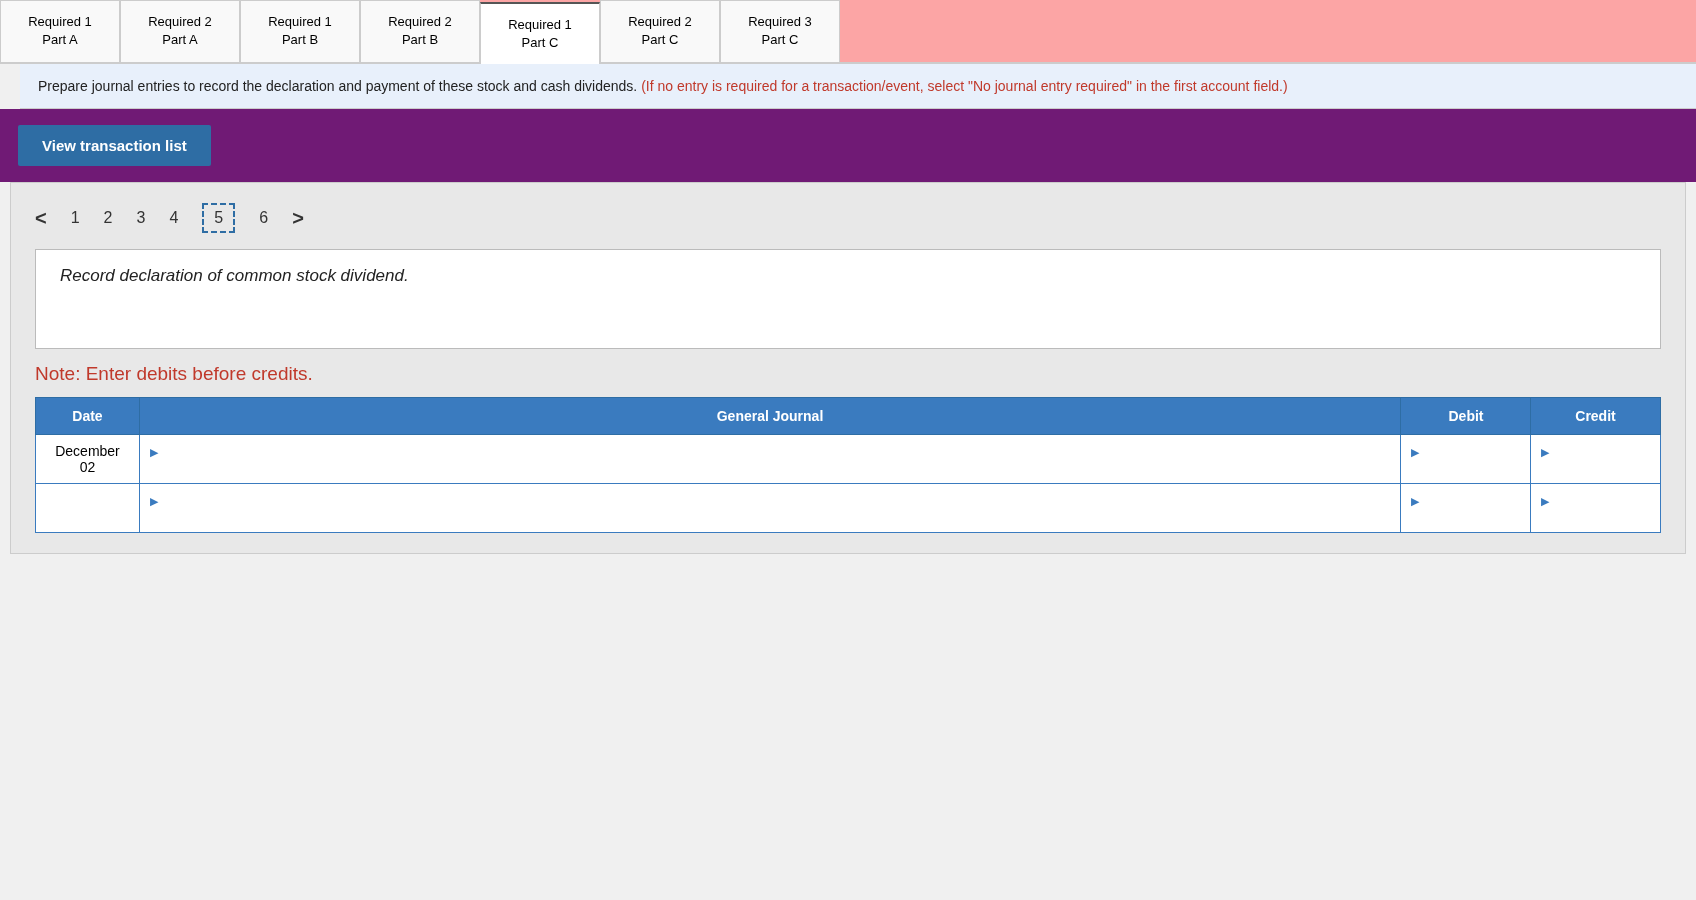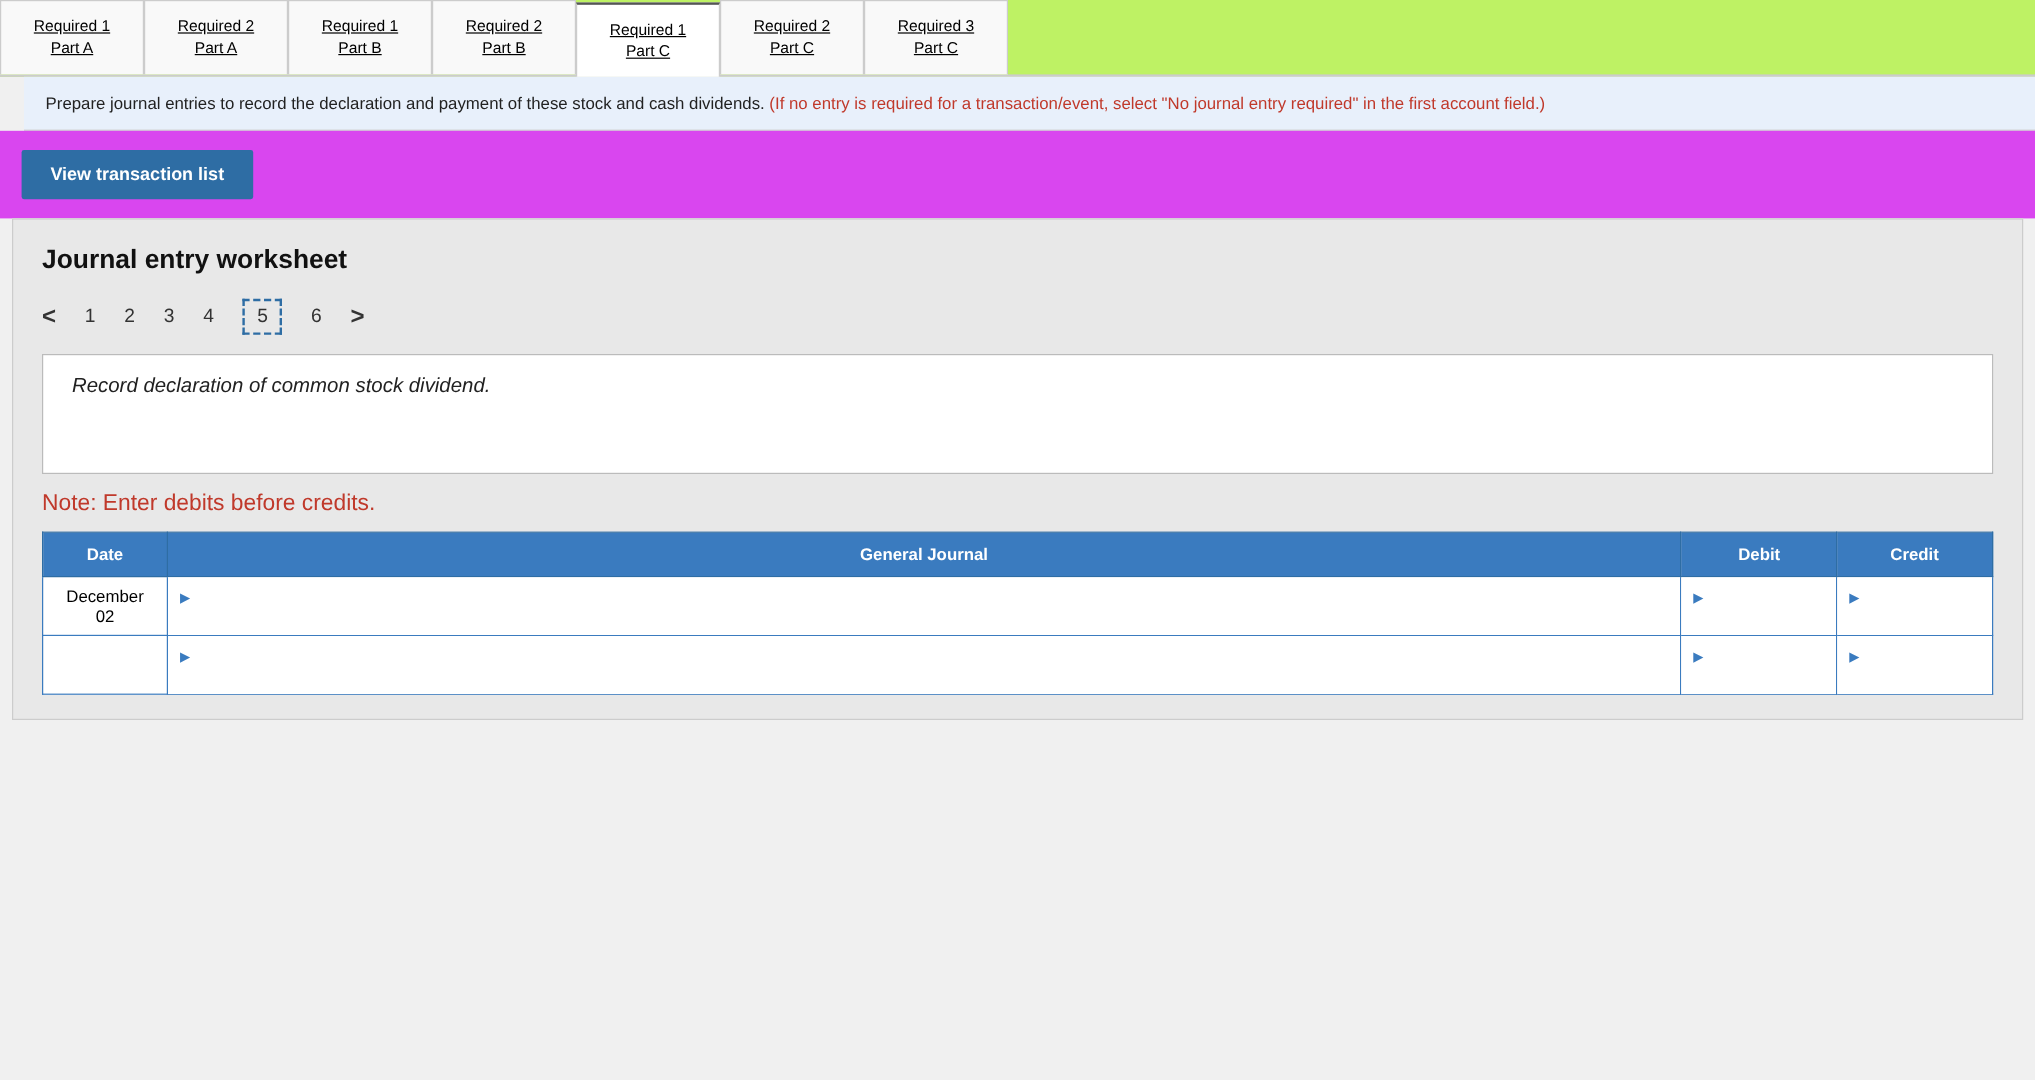--- a/index.html
+++ b/index.html
@@ -1,23 +1,22 @@
 <!DOCTYPE html>
 <html><head>
   <meta charset="utf-8">
   <style>
     * { box-sizing: border-box; margin: 0; padding: 0; }
     body { font-family: Arial, sans-serif; font-size: 14px; background: #f0f0f0; }
 
     
     .tabs-container {
       display: flex;
-      background: #bef264;
+      background: #fca5a5;
       border-bottom: 2px solid #ccc;
-      text-decoration: underline;
     }
     .tab {
       padding: 12px 20px;
       border: 1px solid #ccc;
       border-bottom: none;
       text-align: center;
       cursor: pointer;
       min-width: 120px;
       background: #f9f9f9;
       font-size: 13px;
@@ -196,26 +195,25 @@
   <div class="tab">
     <span style="white-space:pre-line;">Required 3
 Part C</span>
   </div>
 </div>
 
 <div class="instruction-banner">
   <span>Prepare journal entries to record the declaration and payment of these stock and cash dividends. </span><span class="red-text">(If no entry is required for a transaction/event, select "No journal entry required" in the first account field.)</span>
 </div>
 
-<div style="background:#d946ef; padding: 0;">
+<div style="background:#701a75; padding: 0;">
   <button class="btn-transaction">View transaction list</button>
 </div>
 
 <div class="worksheet-container">
-  <div class="worksheet-title">Journal entry worksheet</div>
 
   <div class="pagination">
     <span class="arrow">&lt;</span>
     <span class="page-num">1</span>
     <span class="page-num">2</span>
     <span class="page-num">3</span>
     <span class="page-num">4</span>
     <span class="page-num active">5</span>
     <span class="page-num">6</span>
     <span class="arrow">&gt;</span>

